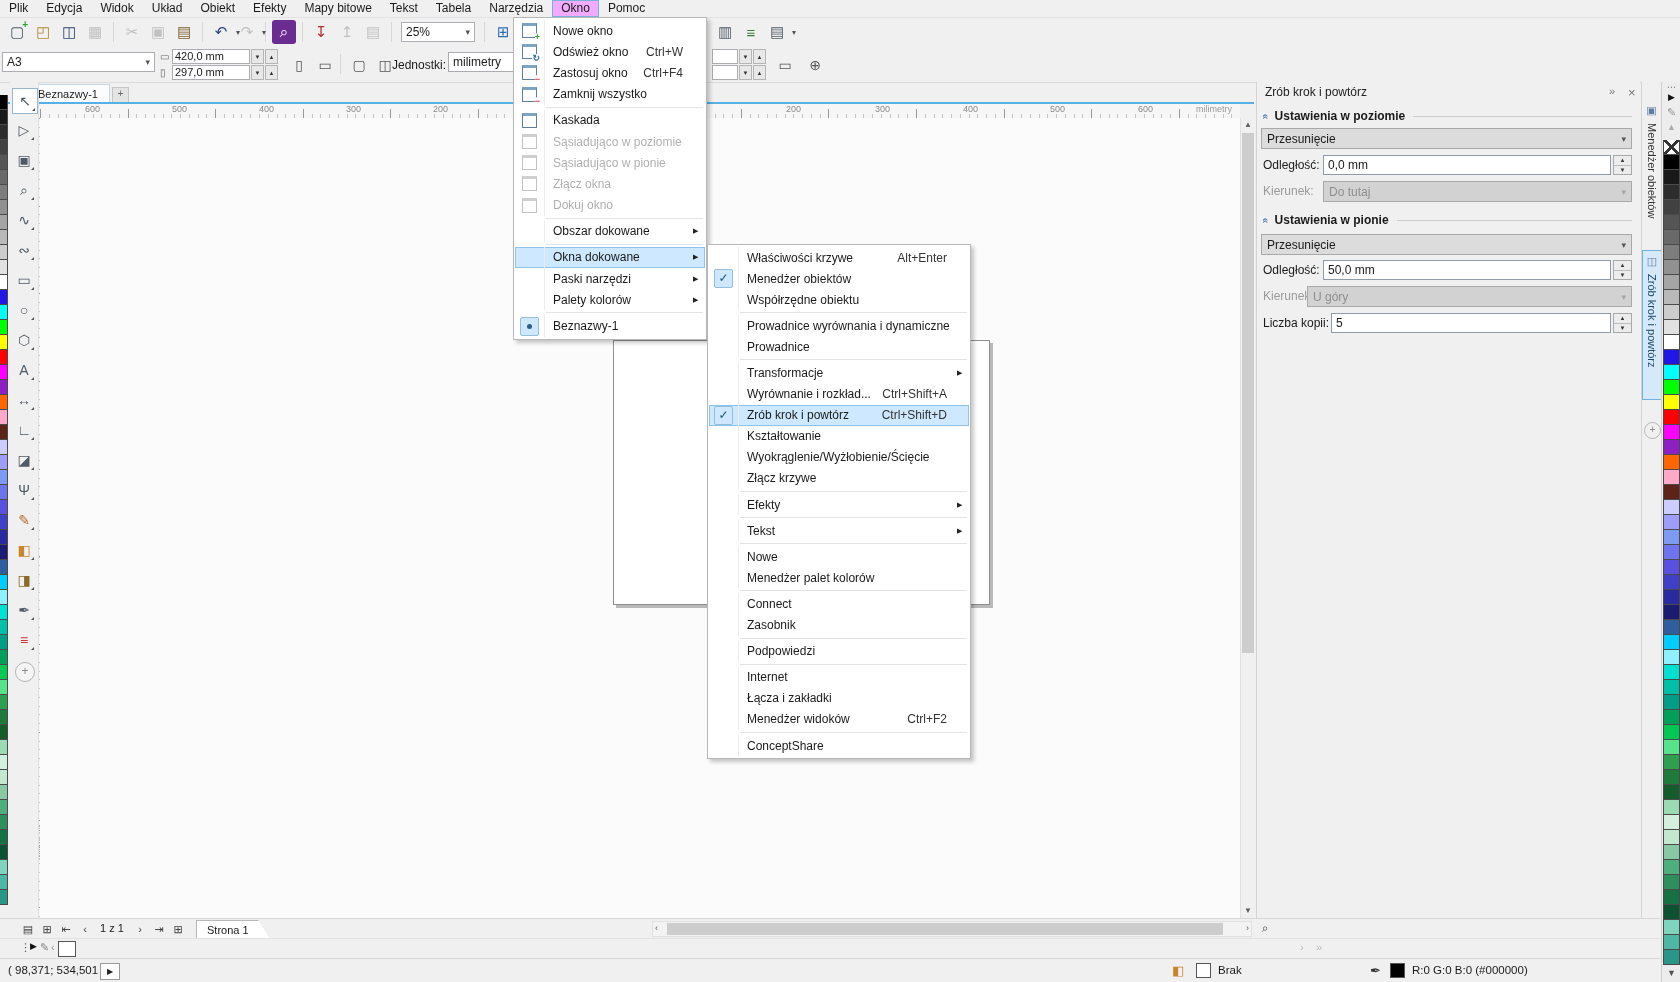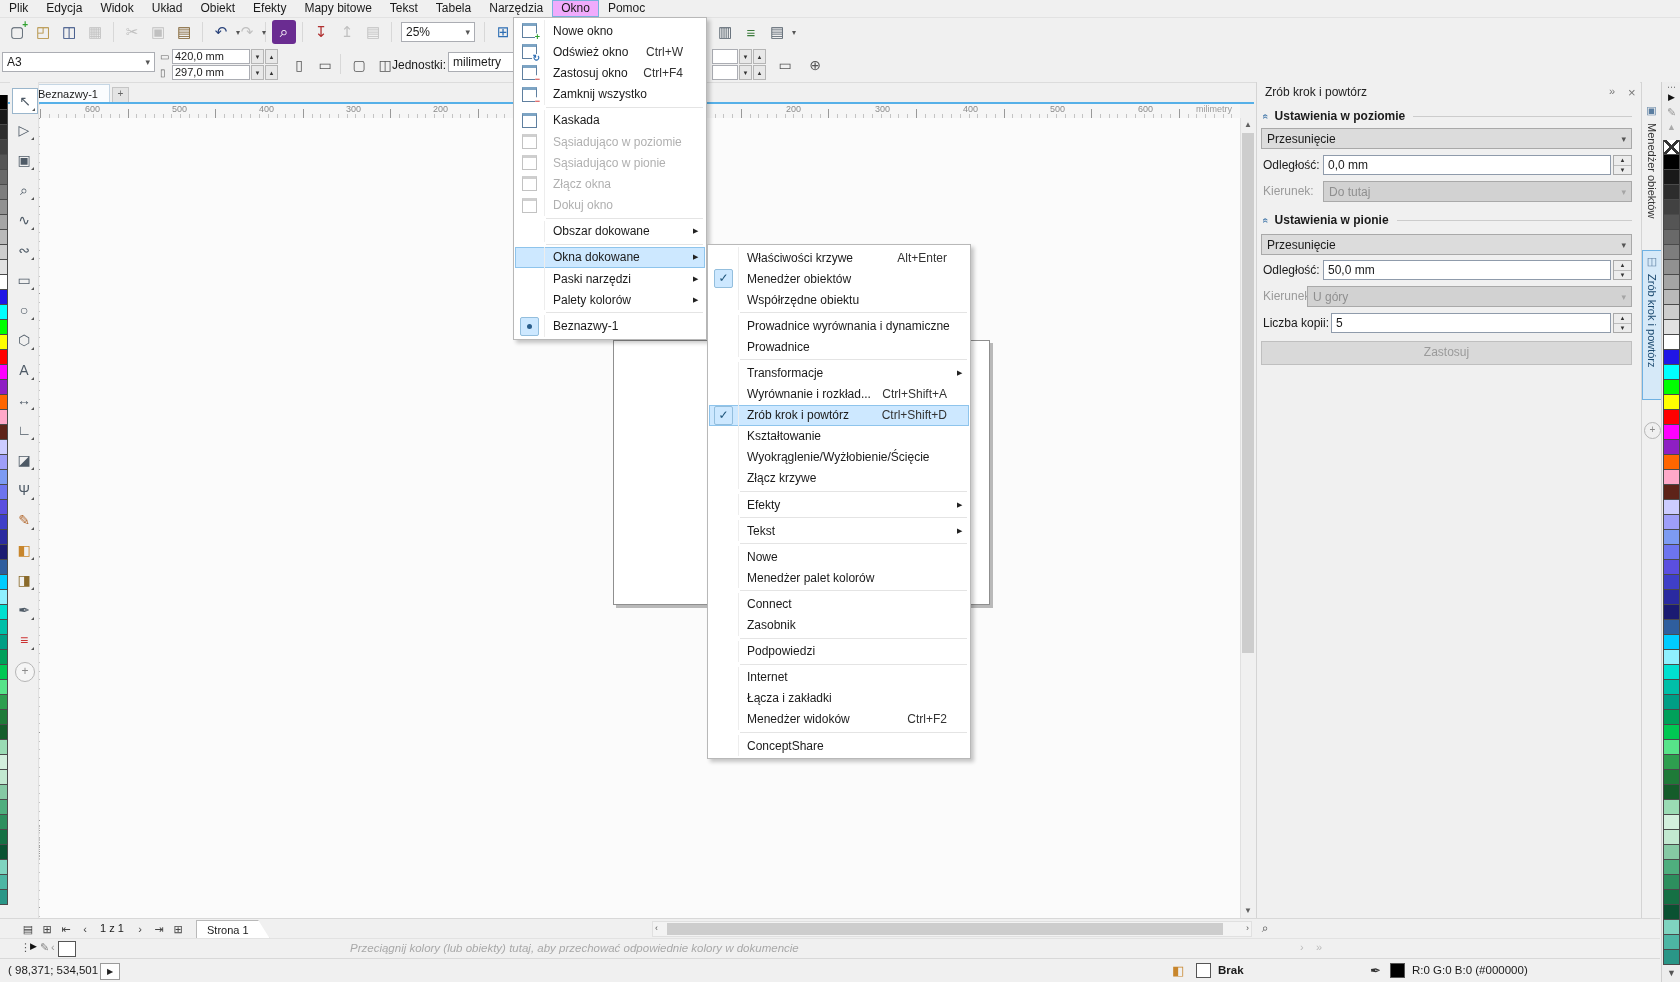--- a/index.html
+++ b/index.html
@@ -743,21 +743,20 @@
       <span>U góry</span>
       <span class="ca">▾</span>
     </div>
 
     <div class="dk-label" style="top:234px;width:72px;">Liczba kopii:</div>
     <div class="dk-input" style="top:231px;left:74px;">5</div>
     <div class="dk-spin" style="top:231px;">
         <span>▲</span>
         <span>▼</span>
       </div>
-    <div id="dk-apply">Zastosuj</div>
   </div>
 
   <div id="tabstrip">
     <div class="vtab" style="top:18px;height:130px;">
       <span class="vicon">▣</span>
       <span>Menedżer obiektów</span>
     </div>
     <div class="vtab active" style="top:168px;height:150px;">
       <span class="vicon">◫</span>
       <span>Zrób krok i powtórz</span>
@@ -847,29 +846,28 @@
       <div class="pn-btn" style="left: 151px;">⇥</div>
       <div class="pn-btn" style="left: 170px;">⊞</div>
     </div>
 
   <div id="docpal">
     <span class="dp-ico" style="left:20px;">⋮</span>
     <span class="dp-ico" style="left:30px;font-size:9px;color:#111;">▶</span>
     <span class="dp-ico" style="left:40px;color:#888;">✎</span>
     <span class="dp-ico" style="left:51px;color:#999;">‹</span>
     <div id="dp-x" class="xswatch"></div>
-    <div id="dp-hint">Przeciągnij kolory (lub obiekty) tutaj, aby przechować odpowiednie kolory w dokumencie</div>
     <span class="dp-ico" style="left:1300px;color:#bbb;">›</span>
     <span class="dp-ico" style="left:1316px;color:#bbb;">»</span>
   </div>
 
   <div id="statusbar">
     <span id="sb-coords">( 98,371; 534,501 )</span>
     <div id="sb-fly">▶</div>
     <span class="sb-ico" style="left:1172px;color:#c8862c;">◧</span>
     <div class="sb-swatch xswatch" id="sb-fill-x"></div>
-    <span class="sb-txt" style="left:1218px;font-weight:bold;">Brak</span>
+    <span class="sb-txt" style="left:1218px;">Brak</span>
     <span class="sb-ico" style="left:1370px;color:#333;">✒</span>
     <div class="sb-swatch" id="sb-outline-sw"></div>
     <span class="sb-txt" style="left:1412px;">R:0 G:0 B:0 (#000000)</span>
   </div>
 
 </div>
 
 </body></html>

